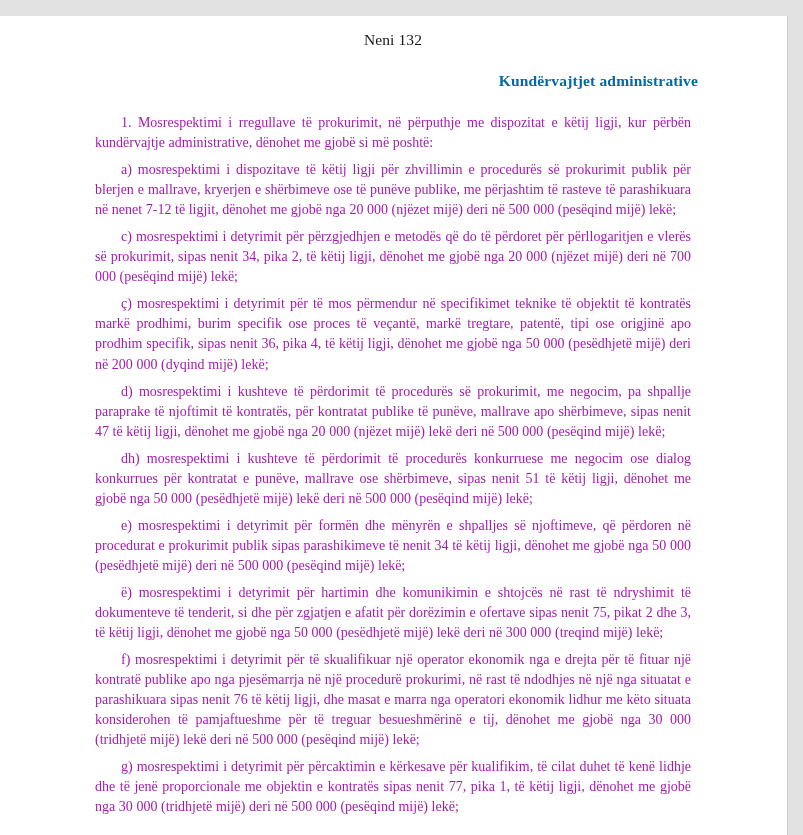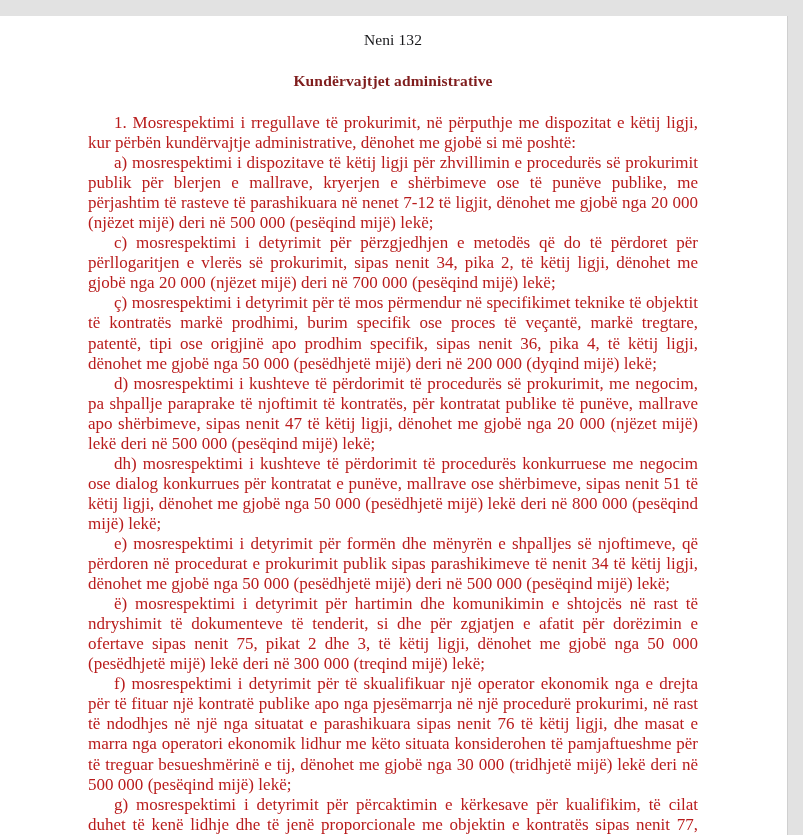--- a/index.html
+++ b/index.html
@@ -39,38 +39,38 @@
   }
   .article-number {
     text-align: center;
     font-size: 15.5px;
     line-height: 20px;
     color: #17171a;
     margin-top: 14px;
     letter-spacing: 0.1px;
   }
   .article-title {
-    text-align: center;
+    text-align: right;
     font-size: 15.5px;
     font-weight: bold;
     line-height: 20px;
-    color: #7f1d1d;
+    color: #0369a1;
     margin-top: 21px;
     letter-spacing: 0.15px;
   }
   .body-block {
     margin-top: 22px;
   }
   p.para {
-    margin: 0;
+    margin: 7px;
     text-align: justify;
     text-justify: inter-word;
-    font-size: 17px;
+    font-size: 14px;
     line-height: 20.05px;
-    color: #b91c1c;
+    color: #a21caf;
     text-indent: 26px;
     hyphens: none;
     word-spacing: 0.1px;
   }
   p.para:last-child {
     text-align: justify;
   }
 </style>
 </head>
 <body>
@@ -82,21 +82,21 @@
       <div class="article-number">Neni 132</div>
 
       <div class="article-title">Kundërvajtjet administrative</div>
 
       <div class="body-block">
         <p class="para">1. Mosrespektimi i rregullave të prokurimit, në përputhje me dispozitat e këtij ligji, kur përbën kundërvajtje administrative, dënohet me gjobë si më poshtë:</p>
         <p class="para">a) mosrespektimi i dispozitave të këtij ligji për zhvillimin e procedurës së prokurimit publik për blerjen e mallrave, kryerjen e shërbimeve ose të punëve publike, me përjashtim të rasteve të parashikuara në nenet 7-12 të ligjit, dënohet me gjobë nga 20 000 (njëzet mijë) deri në 500 000 (pesëqind mijë) lekë;</p>
         <p class="para">c) mosrespektimi i detyrimit për përzgjedhjen e metodës që do të përdoret për përllogaritjen e vlerës së prokurimit, sipas nenit 34, pika 2, të këtij ligji, dënohet me gjobë nga 20 000 (njëzet mijë) deri në 700 000 (pesëqind mijë) lekë;</p>
         <p class="para">ç) mosrespektimi i detyrimit për të mos përmendur në specifikimet teknike të objektit të kontratës markë prodhimi, burim specifik ose proces të veçantë, markë tregtare, patentë, tipi ose origjinë apo prodhim specifik, sipas nenit 36, pika 4, të këtij ligji, dënohet me gjobë nga 50 000 (pesëdhjetë mijë) deri në 200 000 (dyqind mijë) lekë;</p>
         <p class="para">d) mosrespektimi i kushteve të përdorimit të procedurës së prokurimit, me negocim, pa shpallje paraprake të njoftimit të kontratës, për kontratat publike të punëve, mallrave apo shërbimeve, sipas nenit 47 të këtij ligji, dënohet me gjobë nga 20 000 (njëzet mijë) lekë deri në 500 000 (pesëqind mijë) lekë;</p>
-        <p class="para">dh) mosrespektimi i kushteve të përdorimit të procedurës konkurruese me negocim ose dialog konkurrues për kontratat e punëve, mallrave ose shërbimeve, sipas nenit 51 të këtij ligji, dënohet me gjobë nga 50 000 (pesëdhjetë mijë) lekë deri në 800 000 (pesëqind mijë) lekë;</p>
+        <p class="para">dh) mosrespektimi i kushteve të përdorimit të procedurës konkurruese me negocim ose dialog konkurrues për kontratat e punëve, mallrave ose shërbimeve, sipas nenit 51 të këtij ligji, dënohet me gjobë nga 50 000 (pesëdhjetë mijë) lekë deri në 500 000 (pesëqind mijë) lekë;</p>
         <p class="para">e) mosrespektimi i detyrimit për formën dhe mënyrën e shpalljes së njoftimeve, që përdoren në procedurat e prokurimit publik sipas parashikimeve të nenit 34 të këtij ligji, dënohet me gjobë nga 50 000 (pesëdhjetë mijë) deri në 500 000 (pesëqind mijë) lekë;</p>
         <p class="para">ë) mosrespektimi i detyrimit për hartimin dhe komunikimin e shtojcës në rast të ndryshimit të dokumenteve të tenderit, si dhe për zgjatjen e afatit për dorëzimin e ofertave sipas nenit 75, pikat 2 dhe 3, të këtij ligji, dënohet me gjobë nga 50 000 (pesëdhjetë mijë) lekë deri në 300 000 (treqind mijë) lekë;</p>
         <p class="para">f) mosrespektimi i detyrimit për të skualifikuar një operator ekonomik nga e drejta për të fituar një kontratë publike apo nga pjesëmarrja në një procedurë prokurimi, në rast të ndodhjes në një nga situatat e parashikuara sipas nenit 76 të këtij ligji, dhe masat e marra nga operatori ekonomik lidhur me këto situata konsiderohen të pamjaftueshme për të treguar besueshmërinë e tij, dënohet me gjobë nga 30 000 (tridhjetë mijë) lekë deri në 500 000 (pesëqind mijë) lekë;</p>
         <p class="para">g) mosrespektimi i detyrimit për përcaktimin e kërkesave për kualifikim, të cilat duhet të kenë lidhje dhe të jenë proporcionale me objektin e kontratës sipas nenit 77, pika 1, të këtij ligji, dënohet me gjobë nga 30 000 (tridhjetë mijë) deri në 500 000 (pesëqind mijë) lekë;</p>
 
       </div>
 
     </div>
   </div>
 </div>

